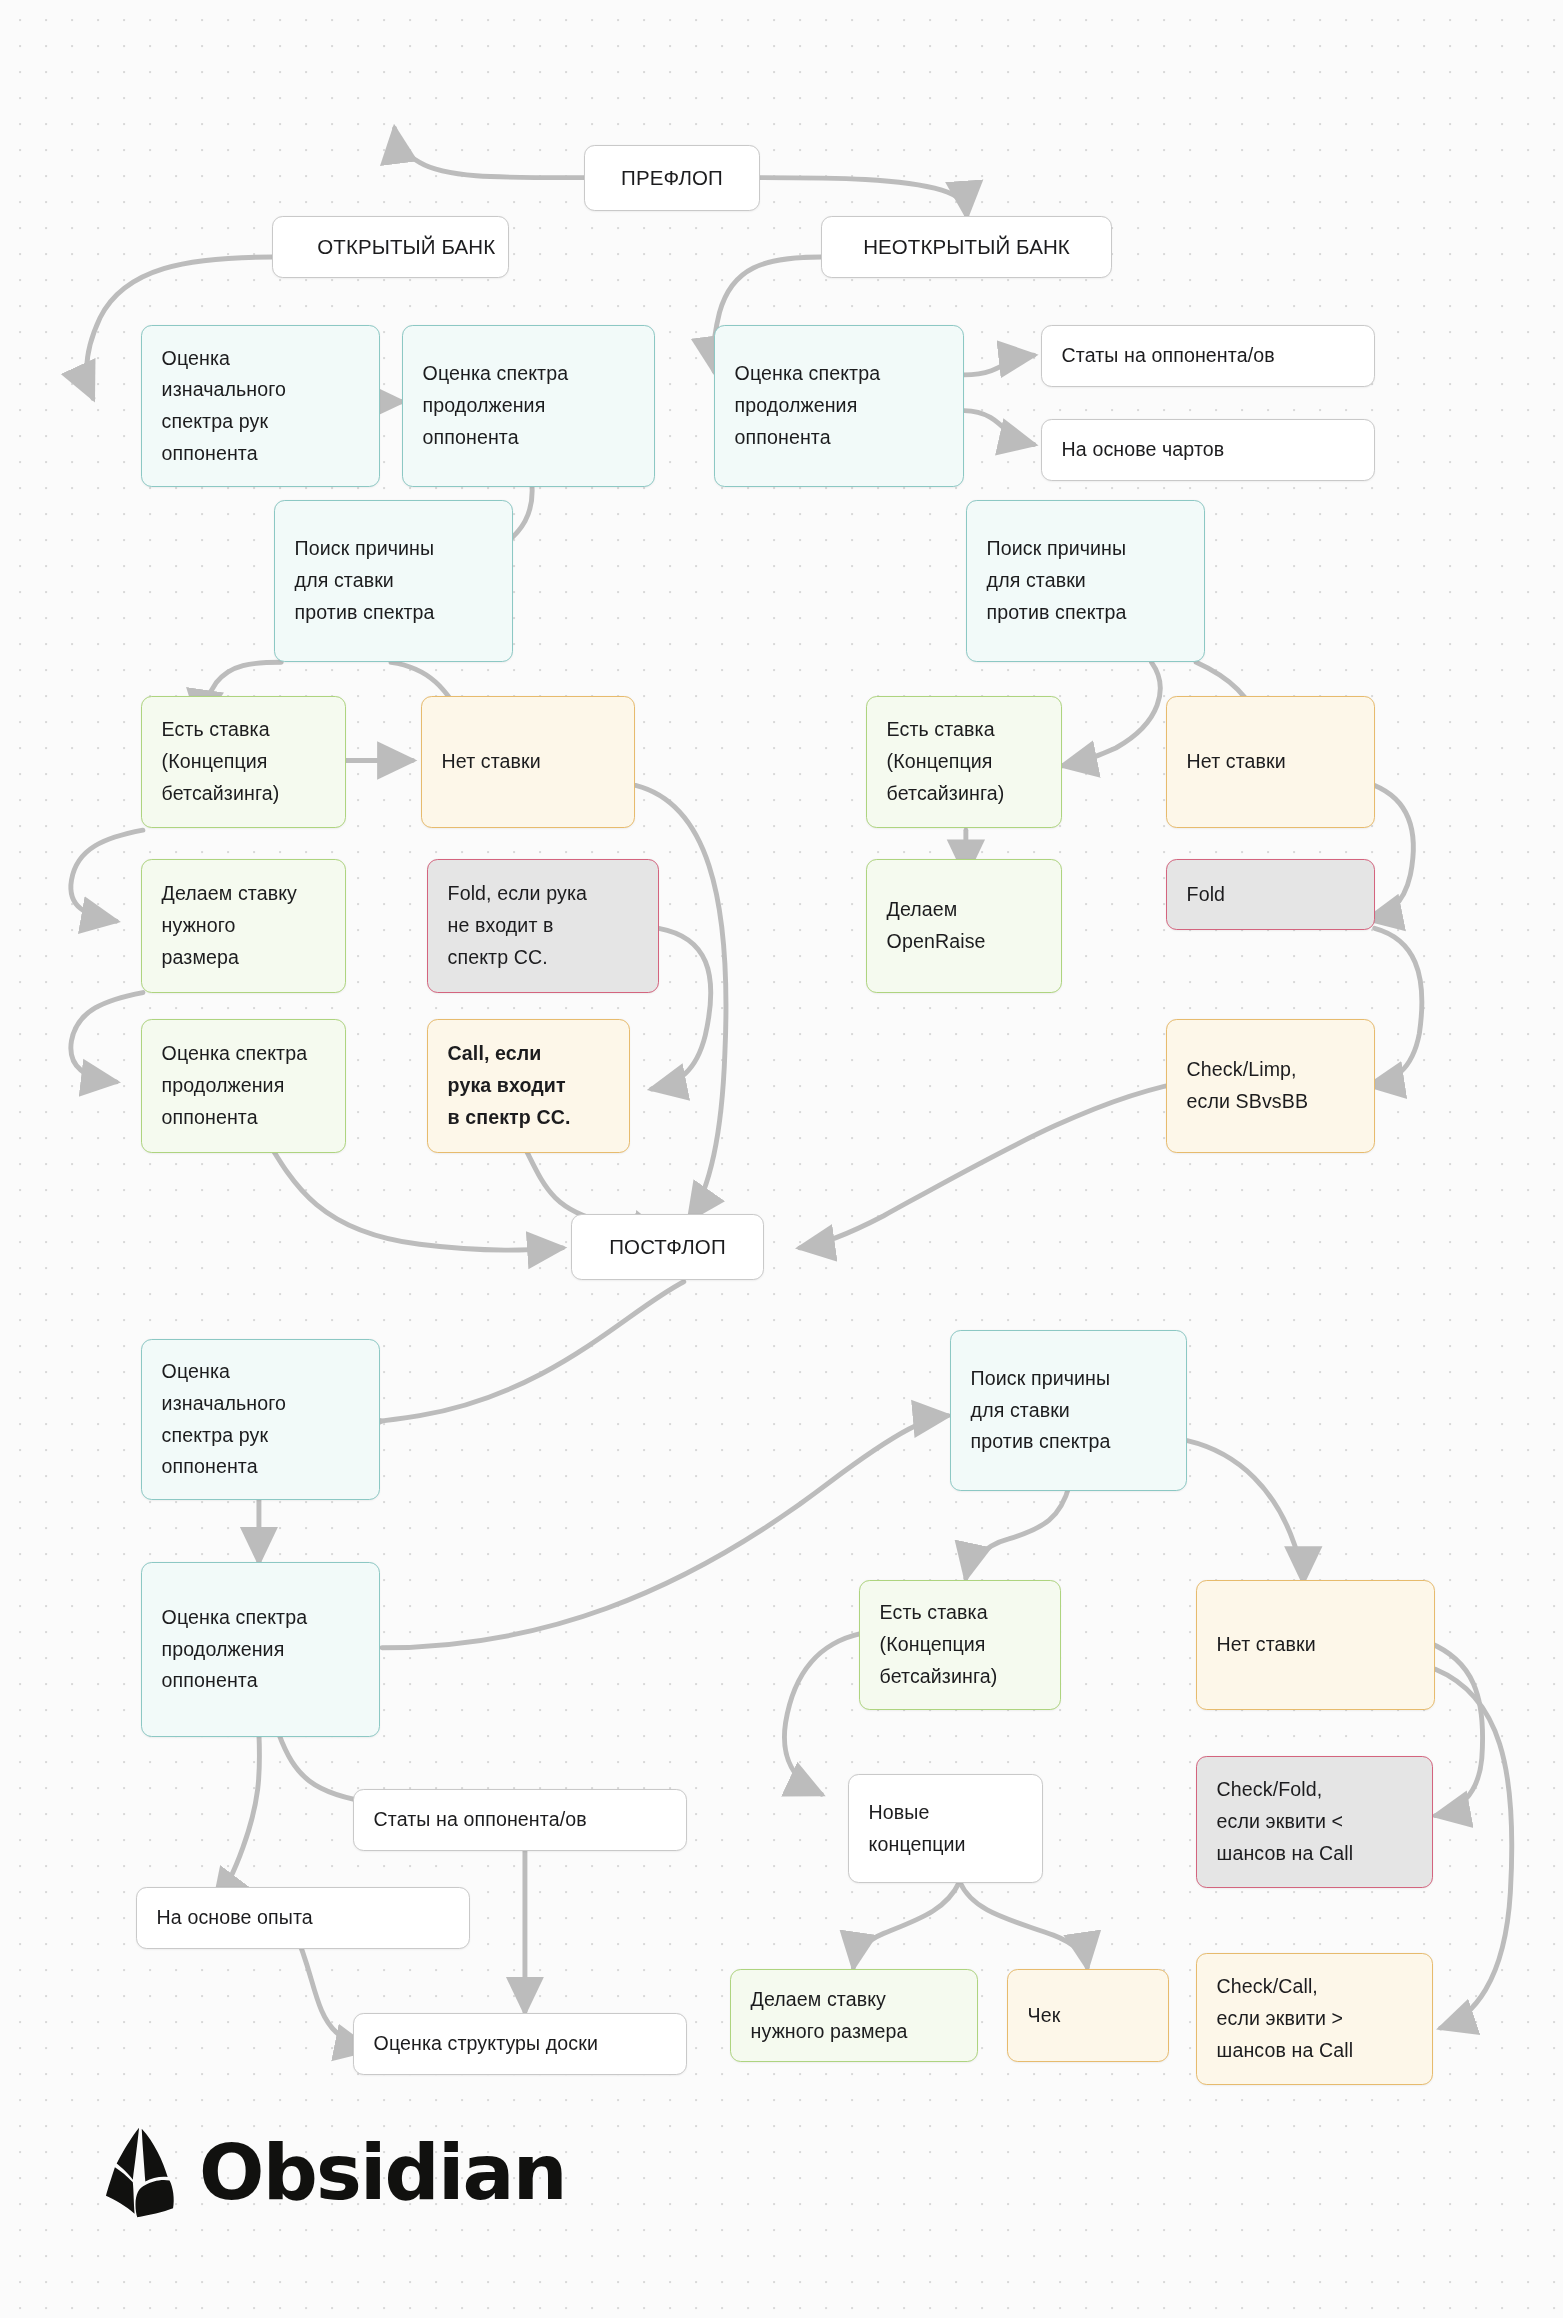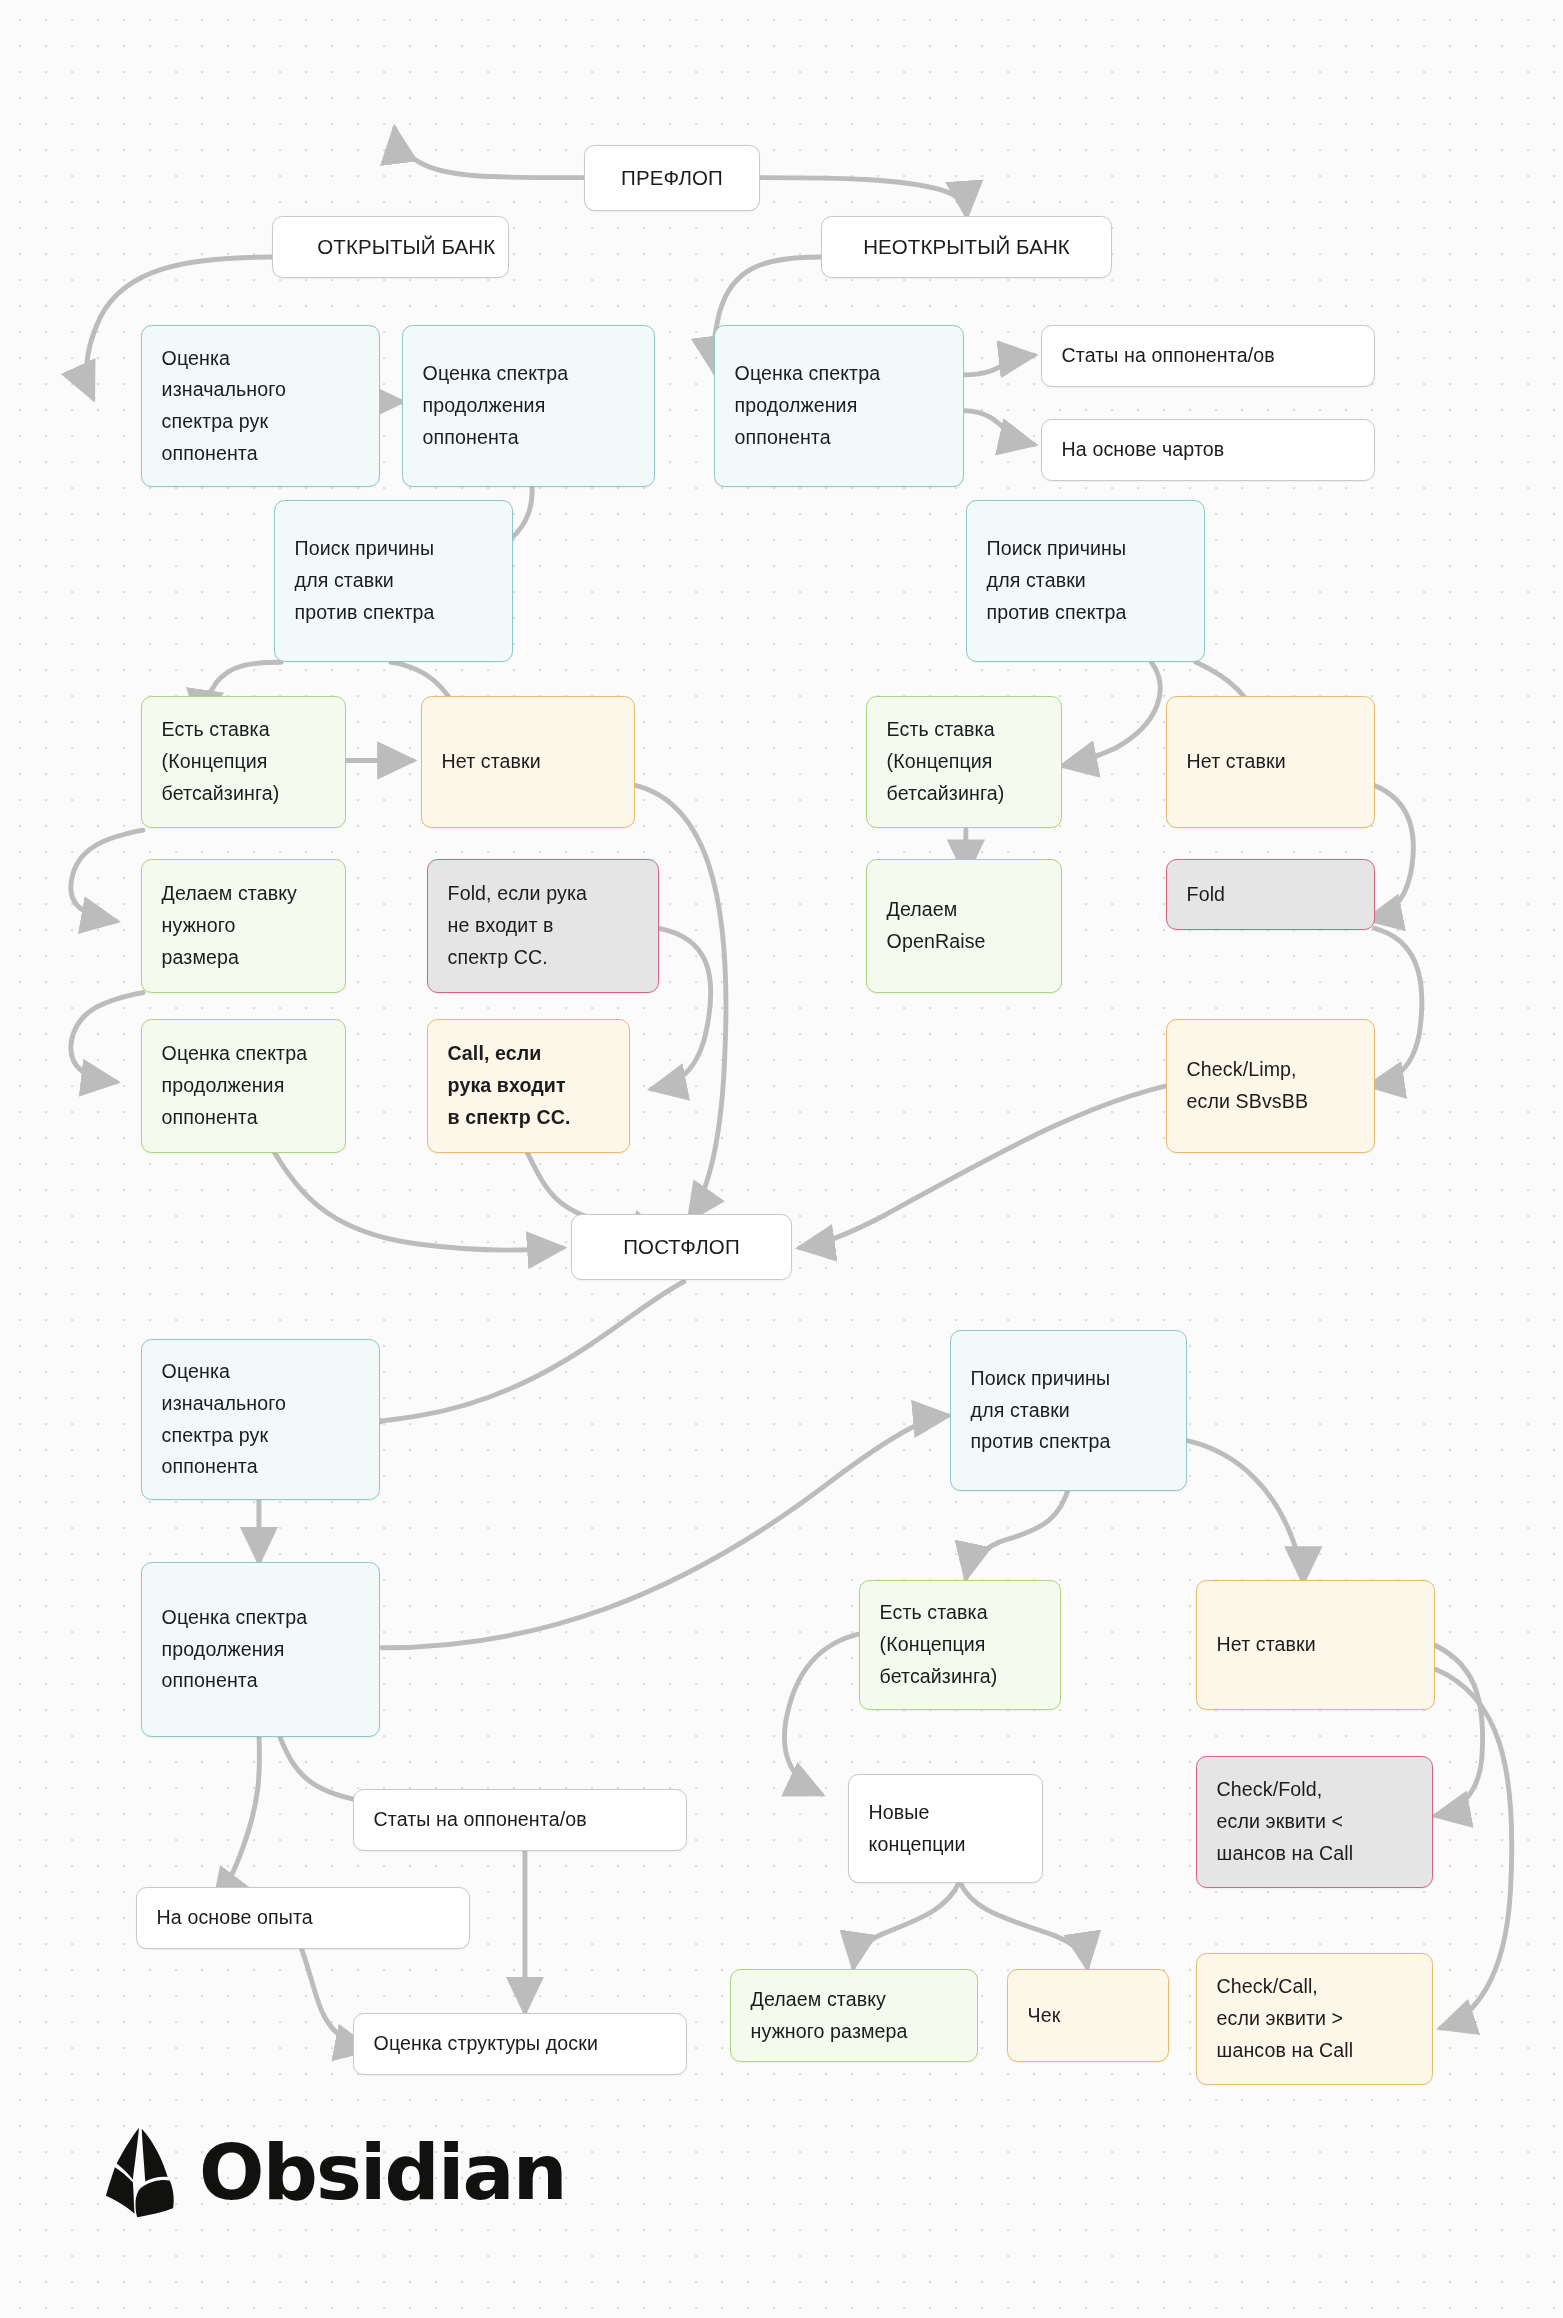--- a/index.html
+++ b/index.html
@@ -238,21 +238,21 @@
 
   <div class="node red" style="left:1166px;top:859px;width:209px;height:71px;">
     <span>Fold</span>
   </div>
 
   <div class="node orange" style="left:1166px;top:1019px;width:209px;height:134px;">
     <span>Check/Limp,
 если SBvsBB</span>
   </div>
 
-  <div class="node plain center" style="left:571px;top:1214px;width:221px;height:66px;font-size:20.5px;">
+  <div class="node plain center" style="left:571px;top:1214px;width:193px;height:66px;font-size:20.5px;">
     <span>ПОСТФЛОП</span>
   </div>
 
   <div class="node teal" style="left:141px;top:1339px;width:239px;height:161px;">
     <span>Оценка
 изначального
 спектра рук
 оппонента</span>
   </div>
 

